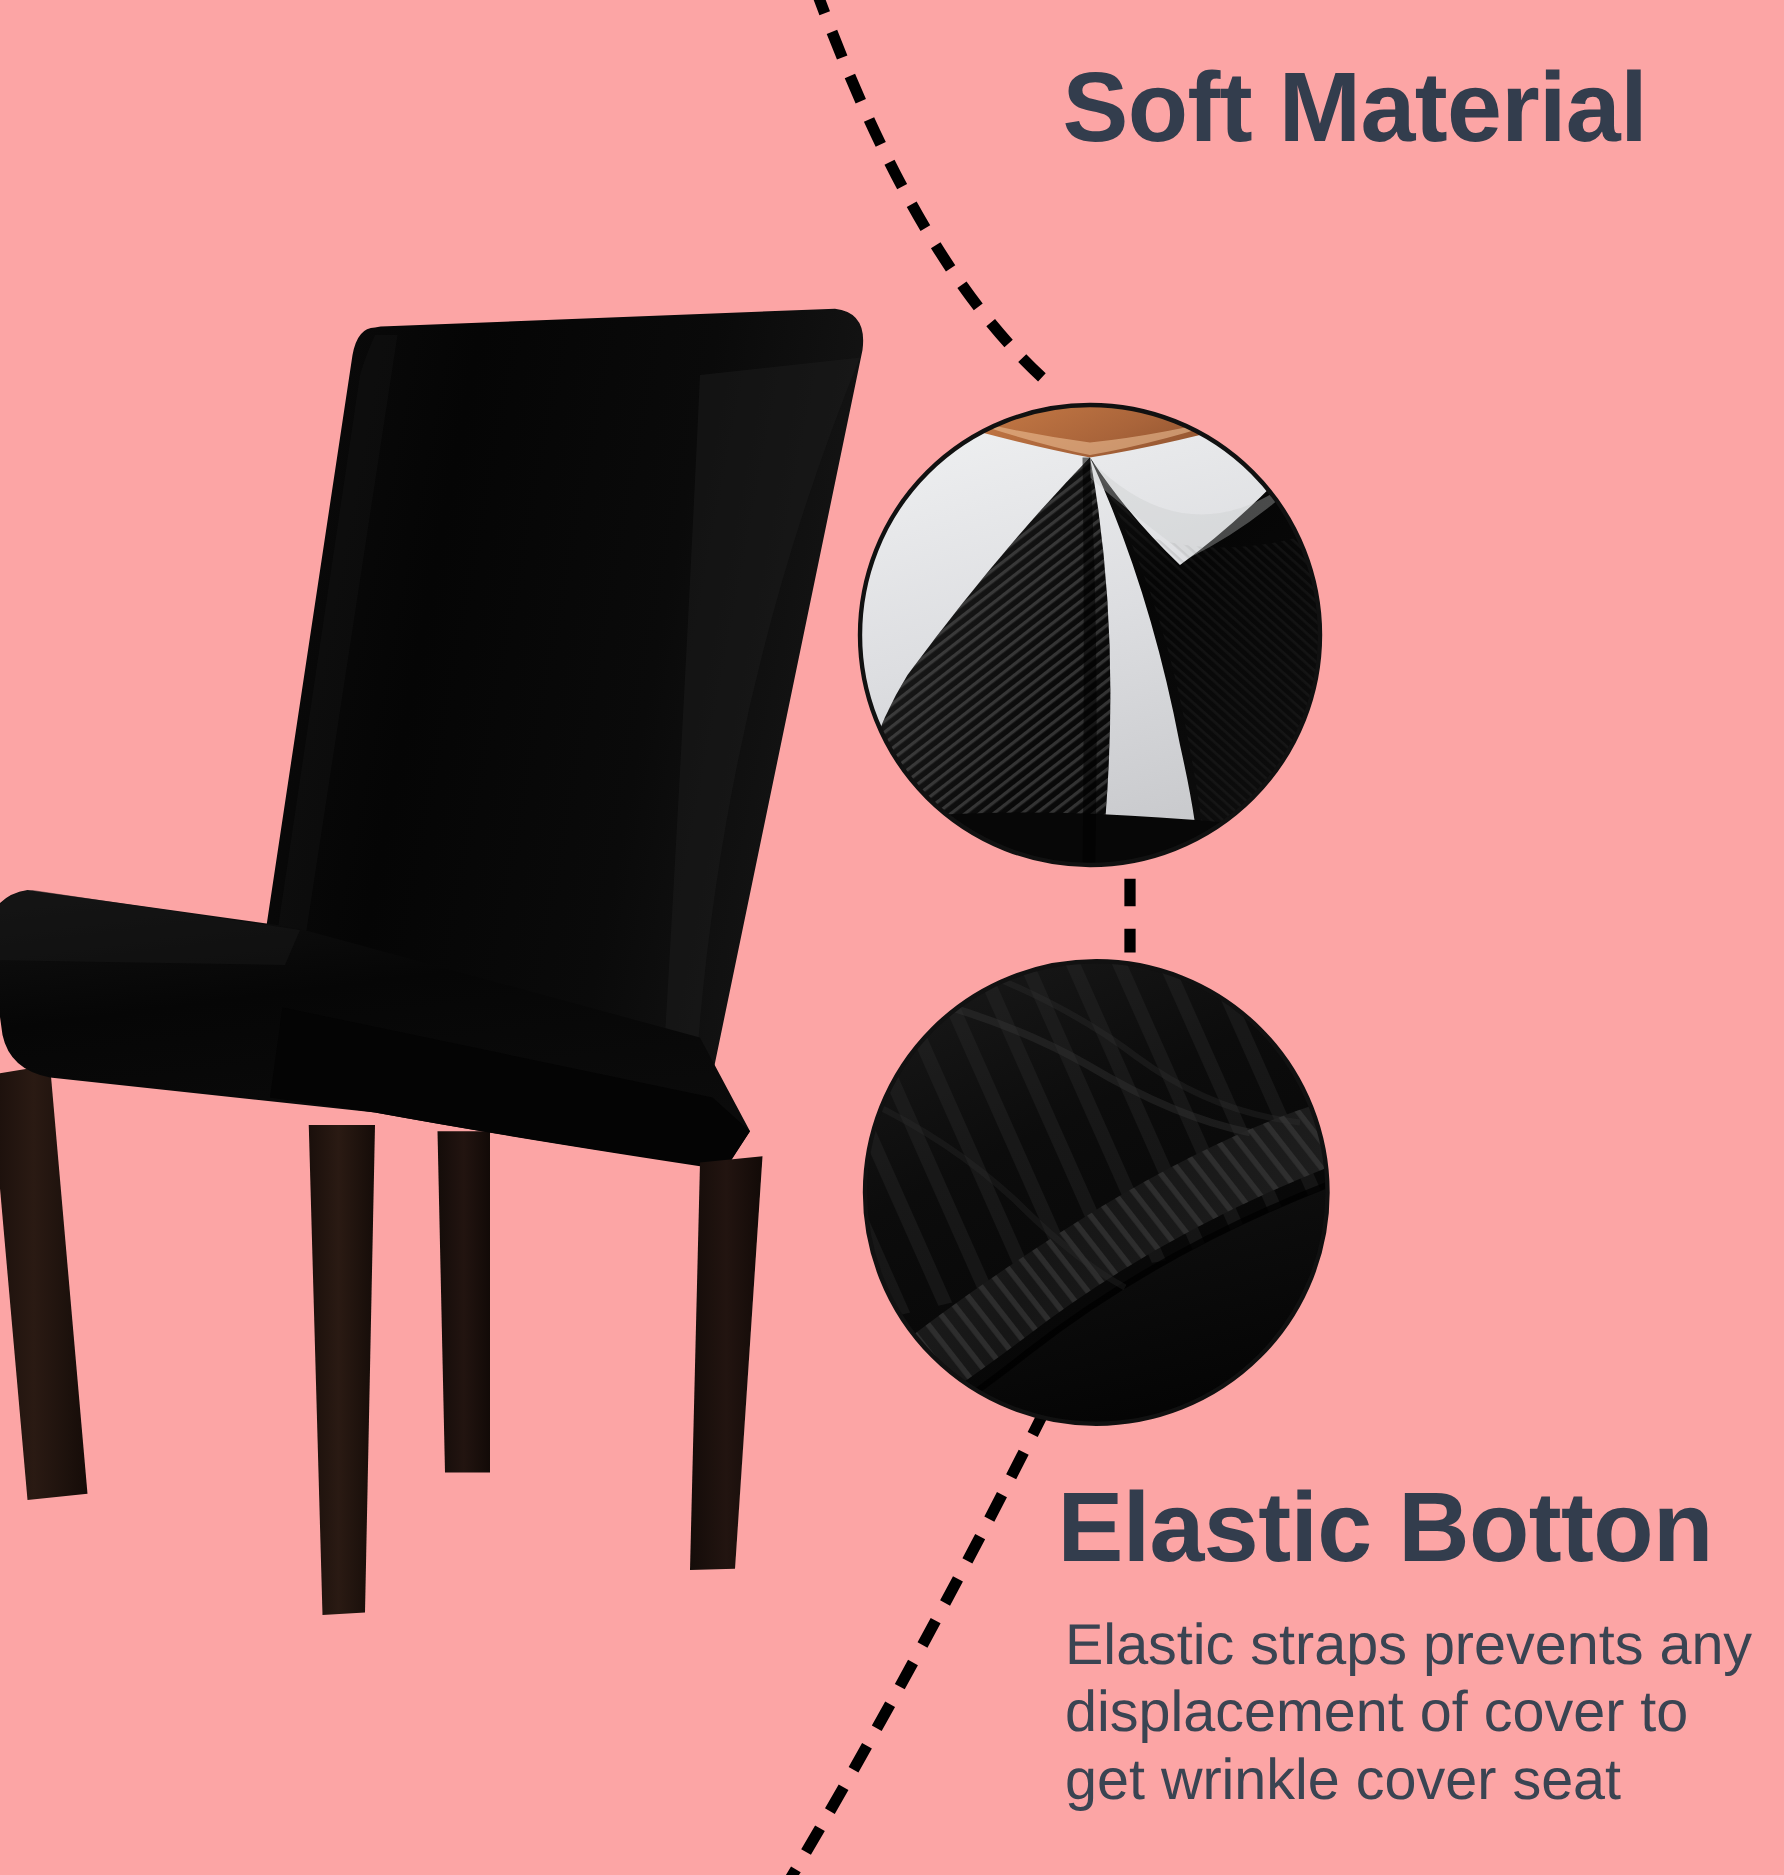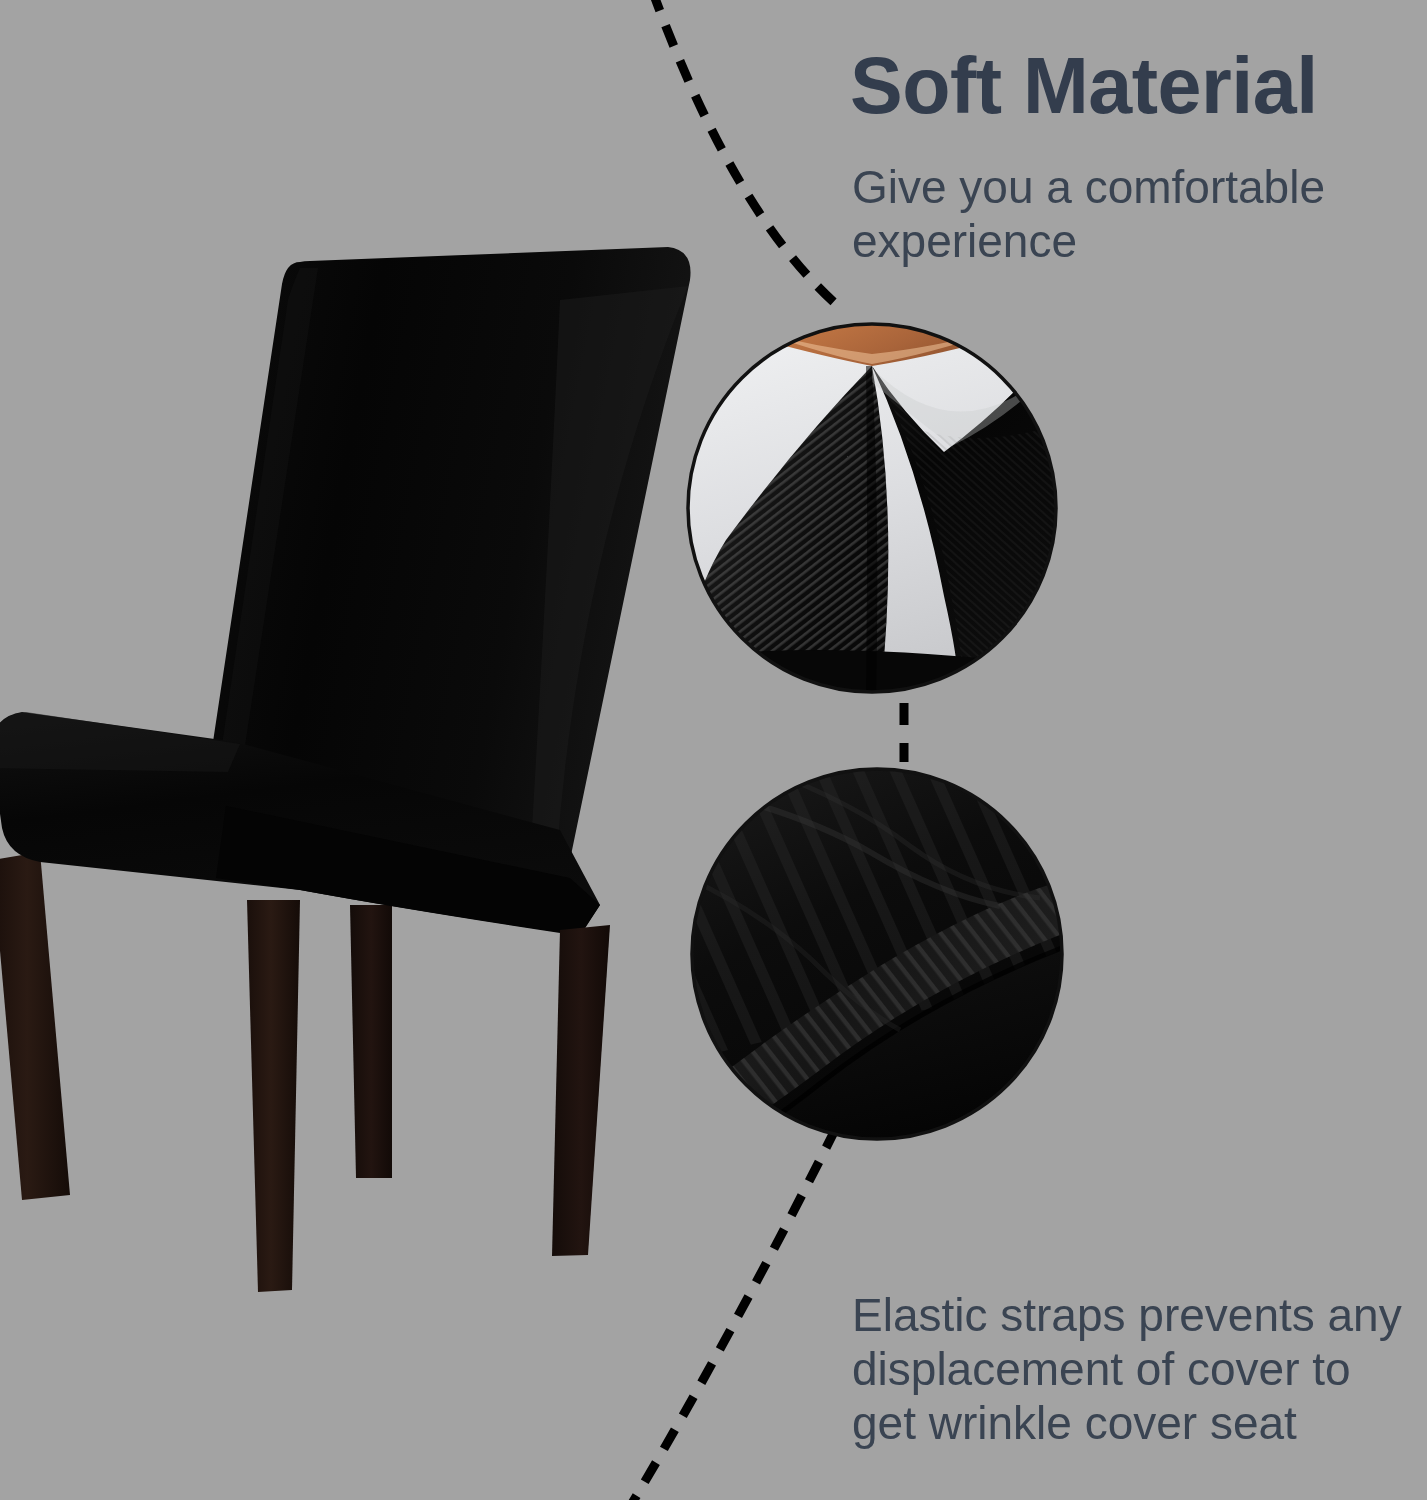--- a/index.html
+++ b/index.html
@@ -4,21 +4,21 @@
 <style>
   html, body {
     margin: 0;
     padding: 0;
     background: #ffffff;
   }
   #stage {
     position: relative;
     width: 1427px;
     height: 1500px;
-    background: #a3a3a3;
+    background: #fca5a5;
     overflow: hidden;
     font-family: "Liberation Sans", sans-serif;
   }
 
   
   .feature-heading {
     position: absolute;
     margin: 0;
     font-family: "Liberation Sans", sans-serif;
     font-weight: bold;
@@ -242,18 +242,18 @@
 
       <path d="M 700 790 Q 800 812 870 852 Q 940 894 1000 906" fill="none" stroke="#3d3d3d" stroke-width="6" opacity="0.35"></path>
       <path d="M 760 768 Q 850 800 910 846 Q 970 890 1040 898" fill="none" stroke="#343434" stroke-width="5" opacity="0.3"></path>
       <path d="M 692 880 Q 760 912 812 960 Q 860 1008 900 1030" fill="none" stroke="#343434" stroke-width="5" opacity="0.28"></path>
     </g>
     <circle cx="877" cy="954" r="185" fill="none" stroke="#111111" stroke-width="3.5"></circle>
   </svg>
 
   <h2 class="feature-heading" id="soft-heading">Soft Material</h2>
 
-  <p class="feature-body" id="soft-body">Give you a comfortable experience</p>
-
+
+  <h2 class="feature-heading" id="elastic-heading">Elastic Botton</h2>
 
   <p class="feature-body" id="elastic-body">Elastic straps prevents any displacement of cover to get wrinkle cover seat</p>
 
 </div>
 
 </body></html>

